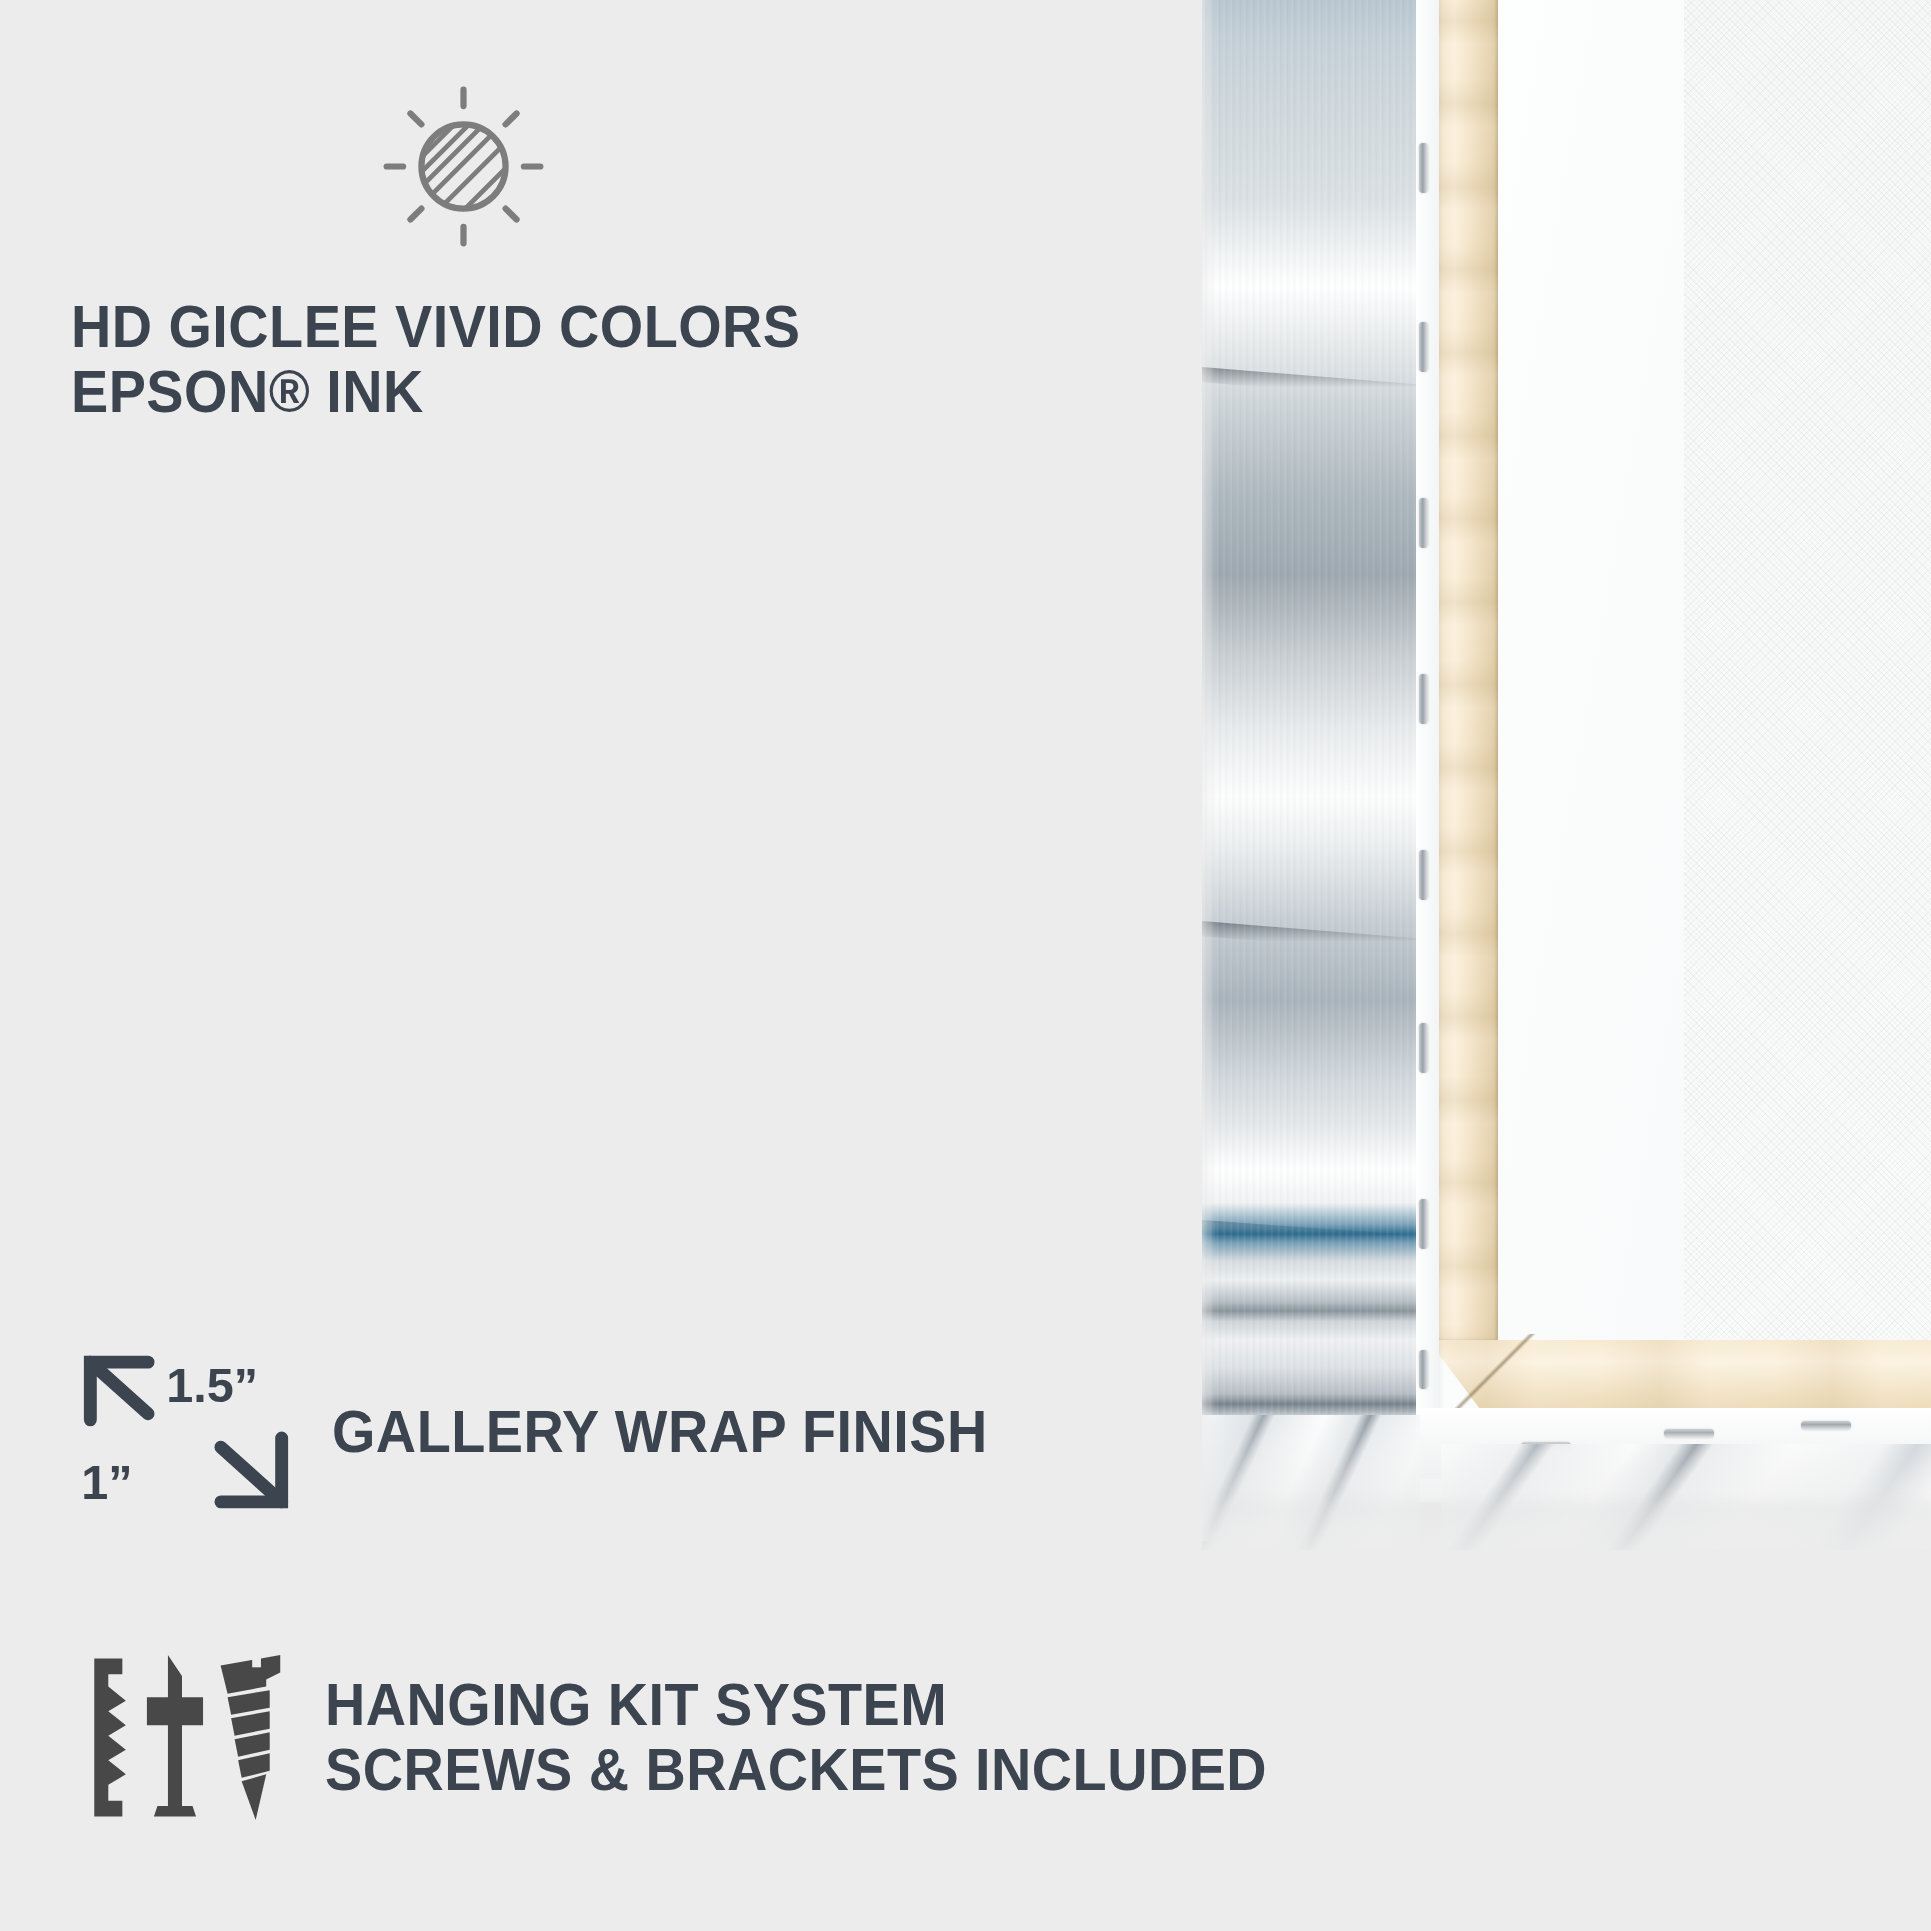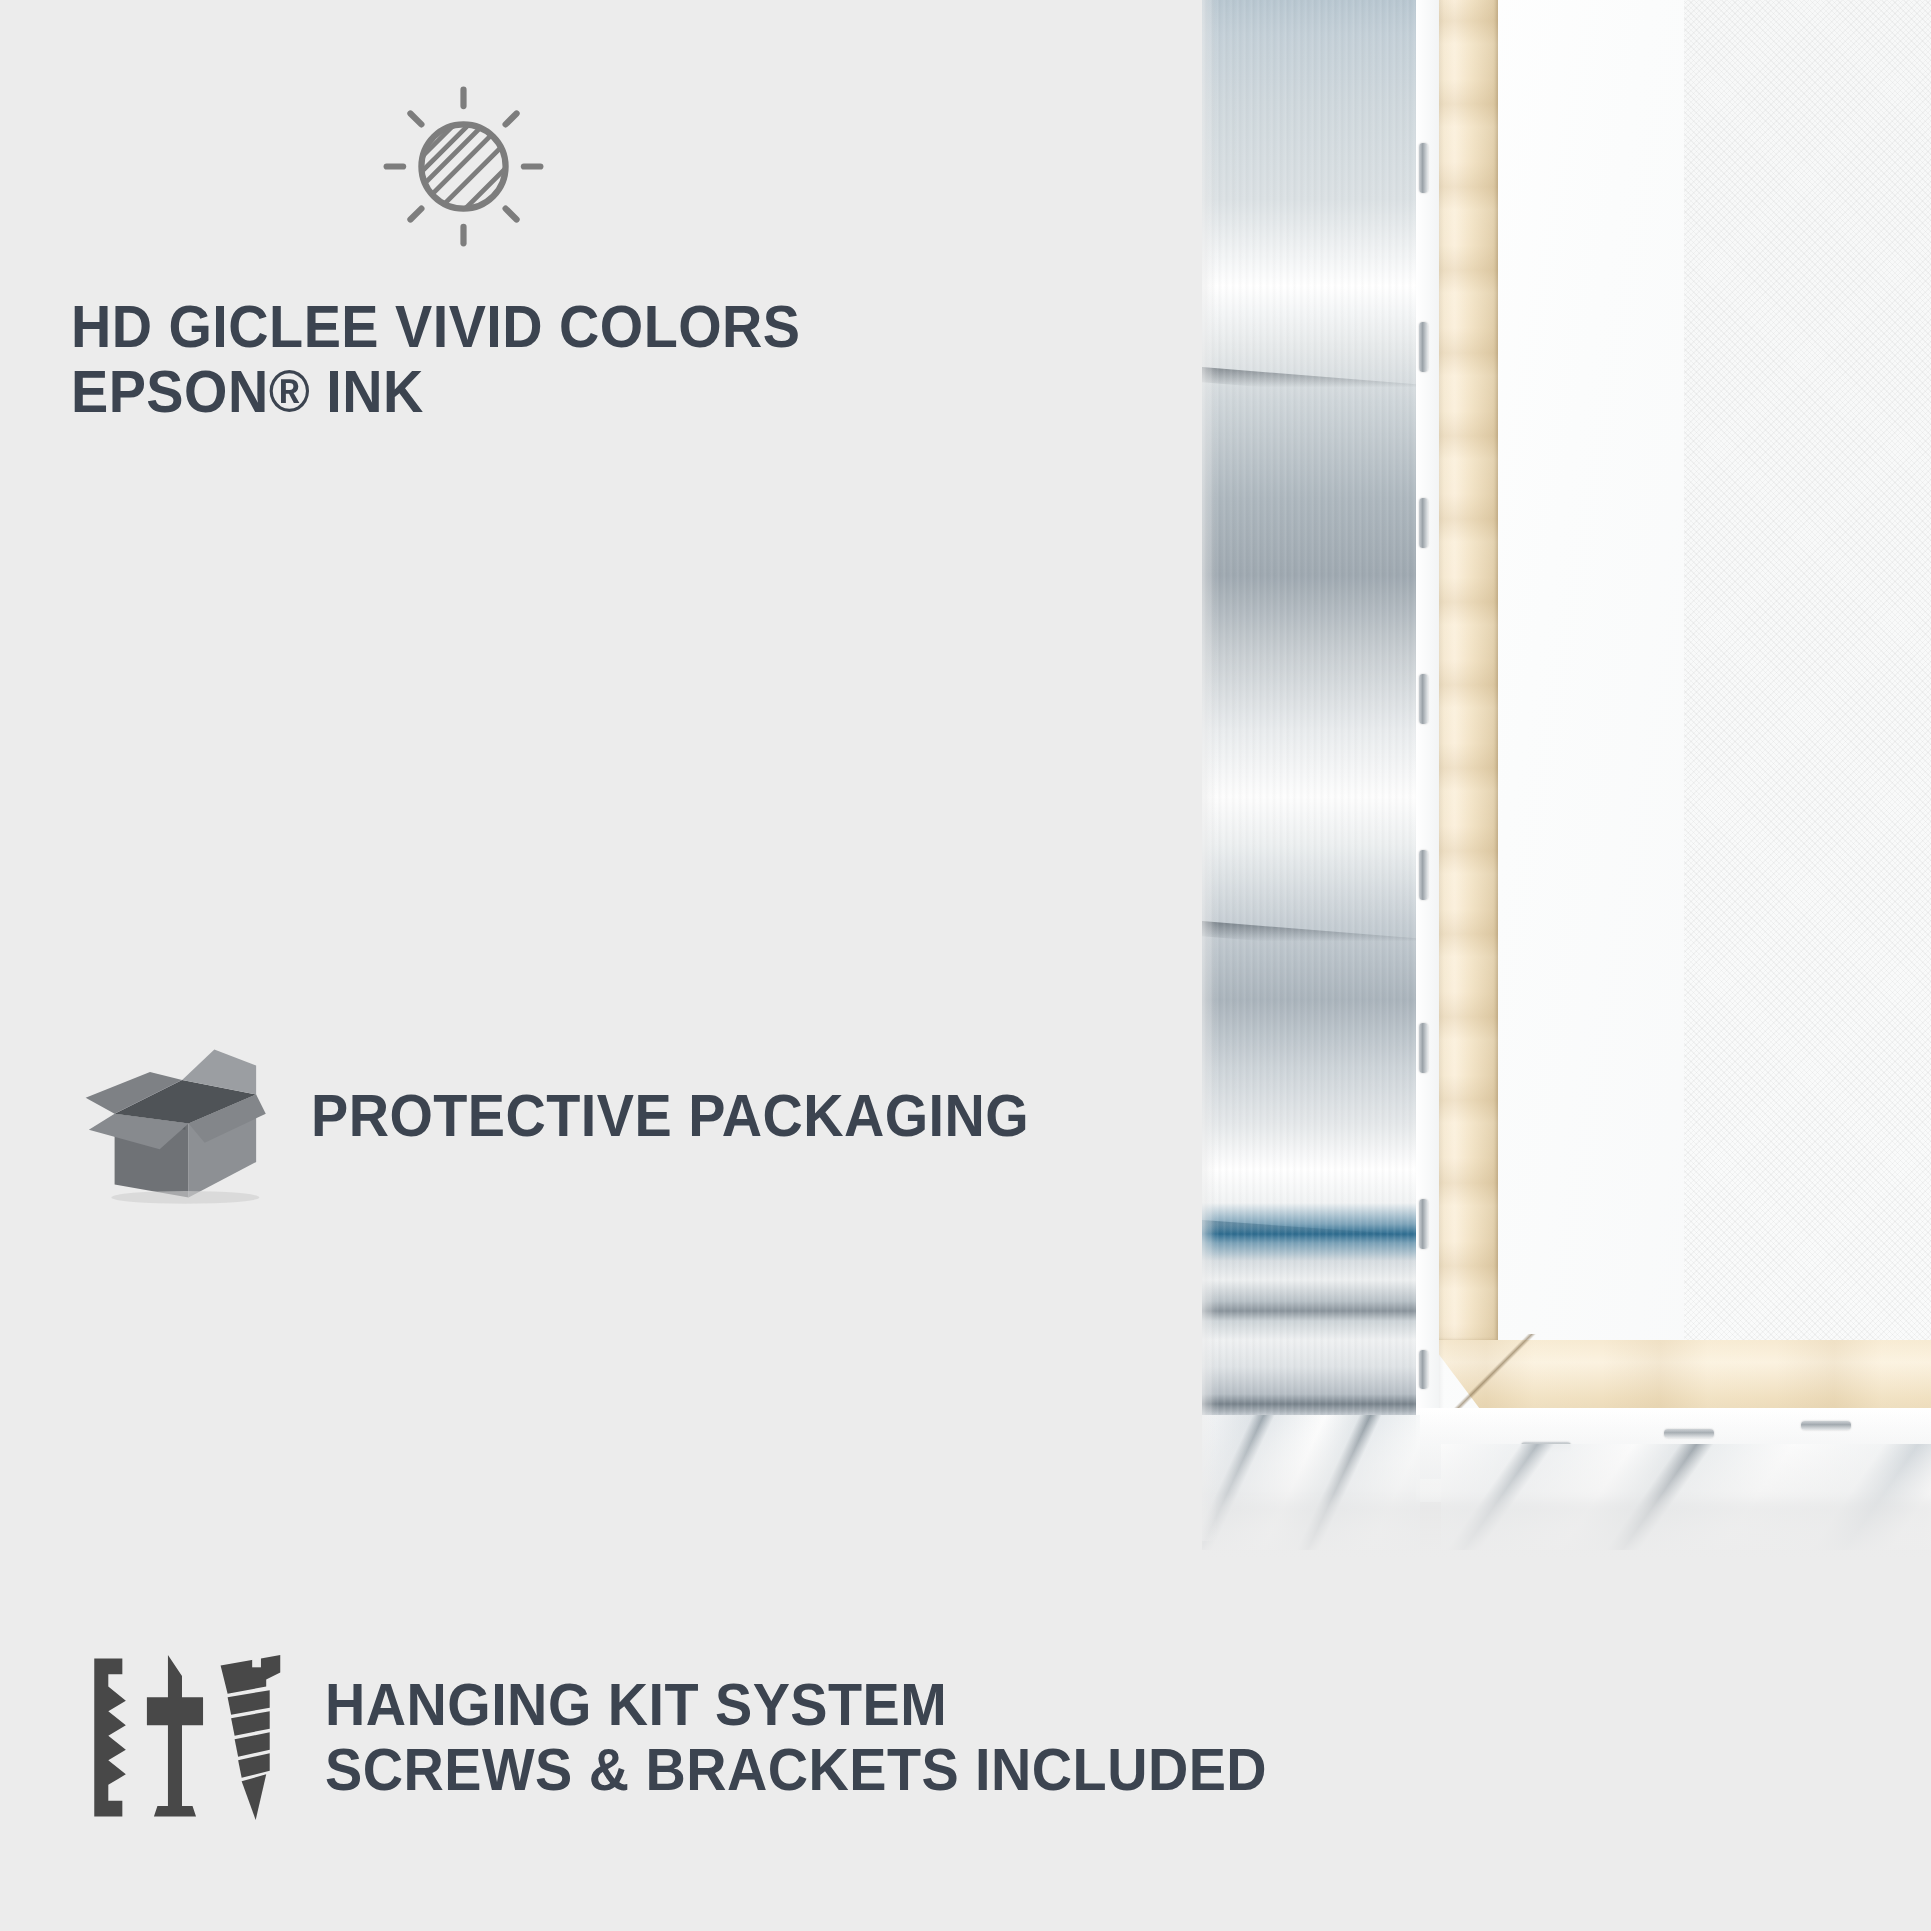--- a/index.html
+++ b/index.html
@@ -317,47 +317,40 @@
         </svg>
       </div>
       <div class="feature-text">
         <span class="ln">HD GICLEE VIVID COLORS</span>
         <span class="ln">EPSON® INK</span>
       </div>
     </div>
 
 
 
-    <div class="feature-row" id="row-packaging">
-      <div class="feature-icon">
-        <svg width="193" height="174" viewBox="0 0 120 108">
-
-          <path d="M24 52 L24 96 L70 104 L70 58 Z" fill="#6f7276"></path>
-
-          <path d="M70 58 L70 104 L112 82 L112 40 Z" fill="#8d9094"></path>
-
-          <path d="M24 52 L70 58 L112 40 L66 31 Z" fill="#4f5357"></path>
-          <path d="M30 53 L68 58.5 L68 62 L30 56 Z" fill="#5e6266"></path>
-
-          <path d="M24 52 L6 42 L46 26 L66 31 Z" fill="#7e8185"></path>
-
-          <path d="M24 52 L8 62 L52 74 L70 58 Z" fill="#878a8e"></path>
-
-          <path d="M66 31 L86 12 L112 22 L112 40 Z" fill="#9b9ea2"></path>
-
-          <path d="M70 58 L112 40 L118 52 L80 70 Z" fill="#83868a"></path>
-
-          <ellipse cx="68" cy="104" rx="46" ry="4" fill="#cfcfcf" opacity=".6"></ellipse>
+
+    <div class="feature-row" id="row-gallerywrap">
+      <div class="feature-icon" style="width:230px;height:164px;">
+        <svg width="230" height="164" viewBox="0 0 150 108">
+          <g stroke="#3c4450" stroke-width="8.5" stroke-linecap="round" fill="none">
+
+            <path d="M12 46 L12 8 L50 8"></path>
+            <path d="M12 8 L50 42"></path>
+
+            <path d="M138 58 L138 100 L98 100"></path>
+            <path d="M138 100 L98 64"></path>
+          </g>
+          <text x="62" y="34" font-family="'Liberation Sans',sans-serif" font-size="32" font-weight="bold" fill="#3c4450">1.5”</text>
+          <text x="6" y="98" font-family="'Liberation Sans',sans-serif" font-size="32" font-weight="bold" fill="#3c4450">1”</text>
         </svg>
       </div>
-      <div class="feature-text">
-        <span class="ln">PROTECTIVE PACKAGING</span>
+      <div class="feature-text" style="margin-left:-5.8px;">
+        <span class="ln">GALLERY WRAP FINISH</span>
       </div>
     </div>
-
 
     <div class="feature-row" id="row-hangingkit">
       <div class="feature-icon" style="width:205px;height:193px;">
         <svg width="205" height="193" viewBox="0 0 116 110">
           <g fill="#484848">
 
             <path d="M6 10 L22 10 L22 19 L14 19 L14 26
                      L24 34 L14 40 L24 48 L14 54 L24 62 L14 68 L24 76 L14 82
                      L14 91 L22 91 L22 100 L6 100 Z"></path>
 

